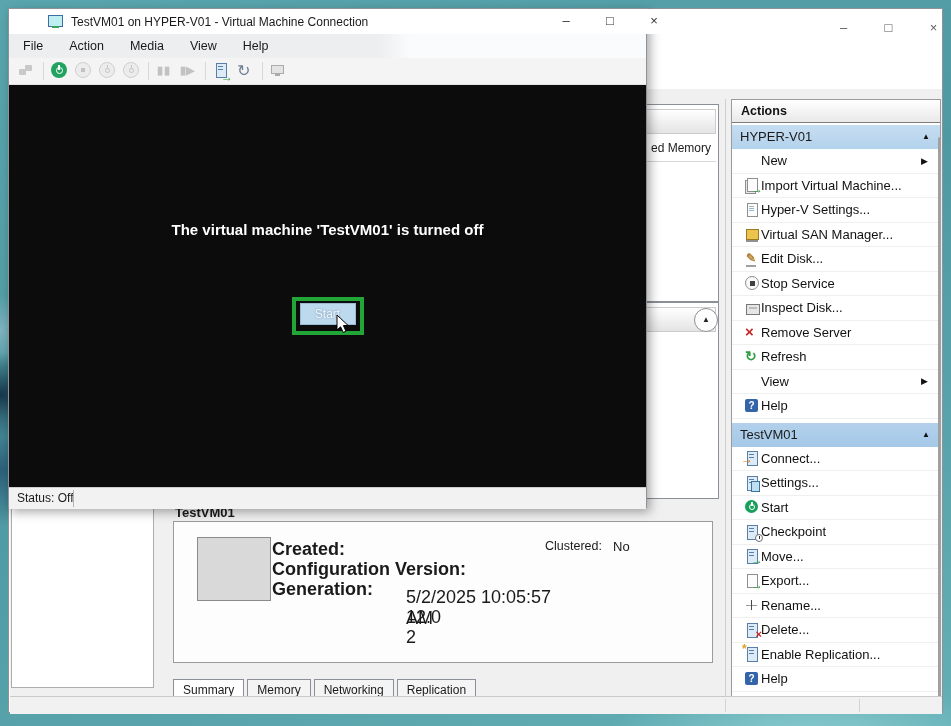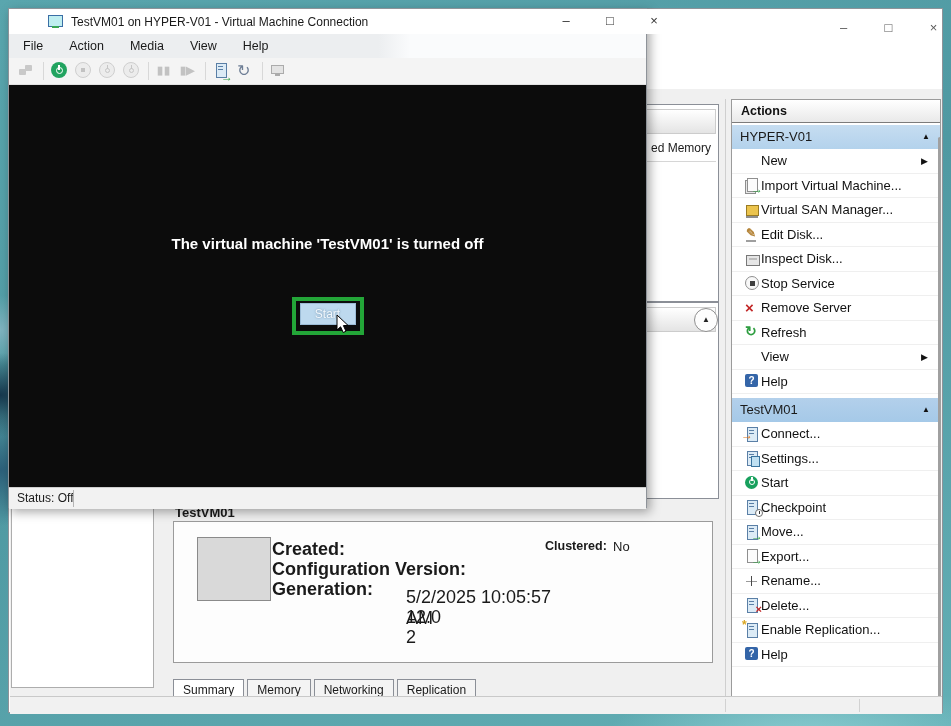--- a/index.html
+++ b/index.html
@@ -28,21 +28,21 @@
   .circlebtn{position:absolute;left:537px;top:5px;width:24px;height:24px;border-radius:50%;background:#fdfdfd;border:1px solid #8f8f8f;box-sizing:border-box;text-align:center;line-height:21px;font-size:8px;color:#222;}
   
   .sumpanel{position:absolute;left:160px;top:494px;width:550px;height:194px;}
   .sumhdr{position:absolute;left:6px;top:2px;font-size:13px;font-weight:bold;color:#1a1a1a;}
   .groupbox{position:absolute;left:4px;top:18px;width:540px;height:142px;background:#fdfdfd;border:1px solid #9b9b9b;box-sizing:border-box;}
   .thumb{position:absolute;left:28px;top:34px;width:74px;height:64px;background:#d9d9d9;border:1px solid #8a8a8a;box-sizing:border-box;}
   .fields{position:absolute;left:103px;top:36px;width:300px;}
   .frow{position:relative;height:20px;font-size:18px;color:#1a1a1a;}
   .frow .flbl{position:absolute;left:0;top:0;font-weight:bold;}
   .frow .fval{position:absolute;left:134px;top:16px;margin-top:32px;}
-  .clbl{position:absolute;left:376px;top:36px;font-size:12.5px;font-weight:bold;color:#1a1a1a;}
+  .clbl{position:absolute;left:376px;top:36px;font-size:12.5px;font-weight:normal;color:#1a1a1a;}
   .cval{position:absolute;left:444px;top:36px;font-size:13px;color:#1a1a1a;}
   .tabs{position:absolute;left:4px;top:176px;display:flex;}
   .tab{height:21px;line-height:21px;padding:0 9px;font-size:12px;color:#1a1a1a;background:#f4f4f4;border:1px solid #8b8f97;margin-right:3px;}
   .tab.active{background:#fff;height:23px;border-bottom:1px solid #fff;}
   
   .actions{position:absolute;left:722px;top:90px;width:210px;height:605px;background:#fff;border:1px solid #9b9b9b;box-sizing:border-box;overflow:hidden;}
   .actions-title{height:22px;line-height:22px;padding-left:9px;font-size:12.5px;font-weight:bold;color:#111;background:linear-gradient(#ffffff,#e9e9e9);border-bottom:1px solid #7c7c7c;}
   .agroup-header{position:relative;height:24px;line-height:24px;margin-top:2px;padding-left:8px;font-size:13px;color:#1a1a1a;background:linear-gradient(#c6ddf1,#b3d2ec);}
   .agroup-header.g2{margin-top:4px;background:linear-gradient(#b3d0eb,#a5c9e8);}
   .gcollapse{position:absolute;right:10px;top:0;font-size:8px;color:#111;}
@@ -115,21 +115,21 @@
   .gcirc.sq::before{content:"";position:absolute;left:5px;top:5px;width:4px;height:4px;background:#c2c2c2;}
   .gcirc.pw::before{content:"";position:absolute;left:4.5px;top:4.5px;width:5px;height:5px;border:1.5px solid #c6c6c6;border-radius:50%;box-sizing:border-box;}
   .gcirc.pw::after{content:"";position:absolute;left:6.6px;top:2.2px;width:1.6px;height:4px;background:#c6c6c6;}
   .pauseg{position:absolute;left:3px;top:4px;color:#c2c2c2;font-size:11px;font-weight:700;letter-spacing:1px;}
   .stepg{position:absolute;left:2px;top:4px;color:#c2c2c2;font-size:11px;font-weight:700;}
   .tbsrv{left:5px;top:3px;}
   .revg{position:absolute;left:2px;top:1px;color:#6d7d95;font-size:16px;transform:scaleX(-1);}
   .mong{position:absolute;left:3px;top:5px;width:13px;height:9px;background:#e3e3e3;border:1px solid #ababab;box-sizing:border-box;}
   .mong::after{content:"";position:absolute;left:3px;bottom:-3px;width:5px;height:2px;background:#ababab;}
   .vmscreen{position:absolute;left:0;top:76px;width:100%;height:402px;background:#0c0c0c;}
-  .scr-line1{position:absolute;left:0;top:136px;width:100%;text-align:center;color:#fff;font-size:15px;font-weight:600;margin-top:14px;}
+  .scr-line1{position:absolute;left:0;top:136px;width:100%;text-align:center;color:#fff;font-size:15px;font-weight:600;}
   .scr-line2{position:absolute;left:0;top:170px;width:100%;text-align:center;color:#f0f0f0;font-size:12.5px;}
   .start-anno{position:absolute;left:50%;top:212px;transform:translateX(-50%);width:60px;height:26px;border:4px solid #23a638;background:#0c0c0c;padding:2px;}
   .start-btn{width:56px;height:22px;margin:0 auto;background:#bdd9ee;border:1px solid #9cbcd6;box-sizing:border-box;text-align:center;line-height:20px;font-size:12px;color:#f2f8fd;text-shadow:0 0 2px rgba(90,120,150,.8);}
   .cursor{position:absolute;left:40px;top:14px;}
   .vmstatus{position:absolute;left:0;top:478px;width:100%;height:22px;background:#f2f2f2;border-top:1px solid #cfcfcf;box-sizing:border-box;}
   .vmstatus-text{position:absolute;left:8px;top:3px;font-size:12px;color:#1a1a1a;}
   .vmstatus-div{position:absolute;left:64px;top:2px;width:1px;height:17px;background:#b5b5b5;}
 </style>
 </head>
 <body>
@@ -198,42 +198,48 @@
           <div class="arow">
             <span class="aicon">
               <span class="pge back"></span>
               <span class="pge"></span>
               <span class="ovr green">→</span>
             </span>
             <span class="albl">Import Virtual Machine...</span>
           </div>
           <div class="arow">
             <span class="aicon">
+              <span class="pge l"></span>
+            </span>
+            <span class="albl">Hyper-V Settings...</span>
+          </div>
+          <div class="arow">
+            <span class="aicon">
               <span class="san"></span>
             </span>
             <span class="albl">Virtual SAN Manager...</span>
           </div>
           <div class="arow">
             <span class="aicon">
               <span class="ovr pencil">✎</span>
               <span class="ebase"></span>
             </span>
             <span class="albl">Edit Disk...</span>
           </div>
           <div class="arow">
             <span class="aicon">
+              <span class="stpc"></span>
+            </span>
+            <span class="albl">Stop Service</span>
+          </div>
+          <div class="arow">
+            <span class="aicon">
               <span class="dsk"></span>
             </span>
             <span class="albl">Inspect Disk...</span>
-          </div>
-          <div class="arow">
-            <span class="aicon">
-              <span class="stpc"></span>
-            </span>
-            <span class="albl">Stop Service</span>
           </div>
           <div class="arow">
             <span class="aicon">
               <span class="ovr redx">×</span>
             </span>
             <span class="albl">Remove Server</span>
           </div>
           <div class="arow">
             <span class="aicon">
               <span class="ovr refresh">↻</span>

